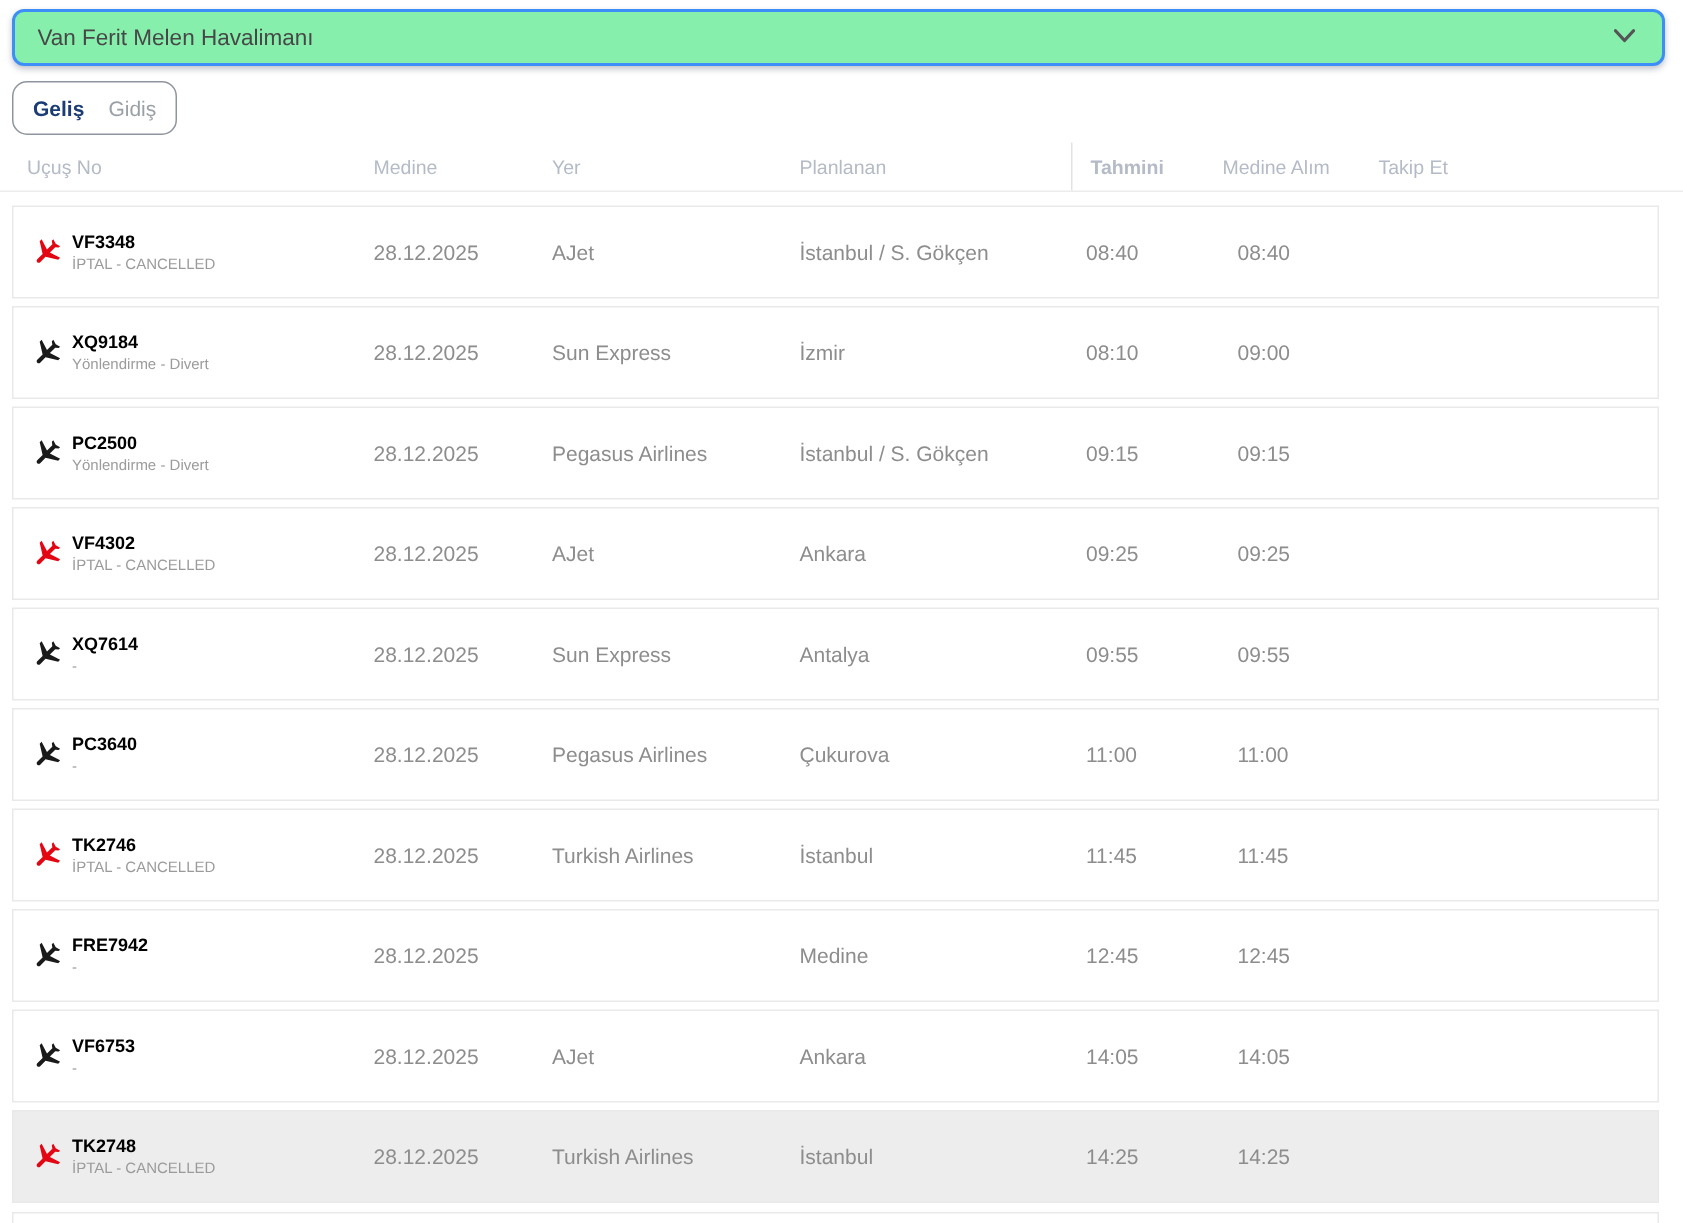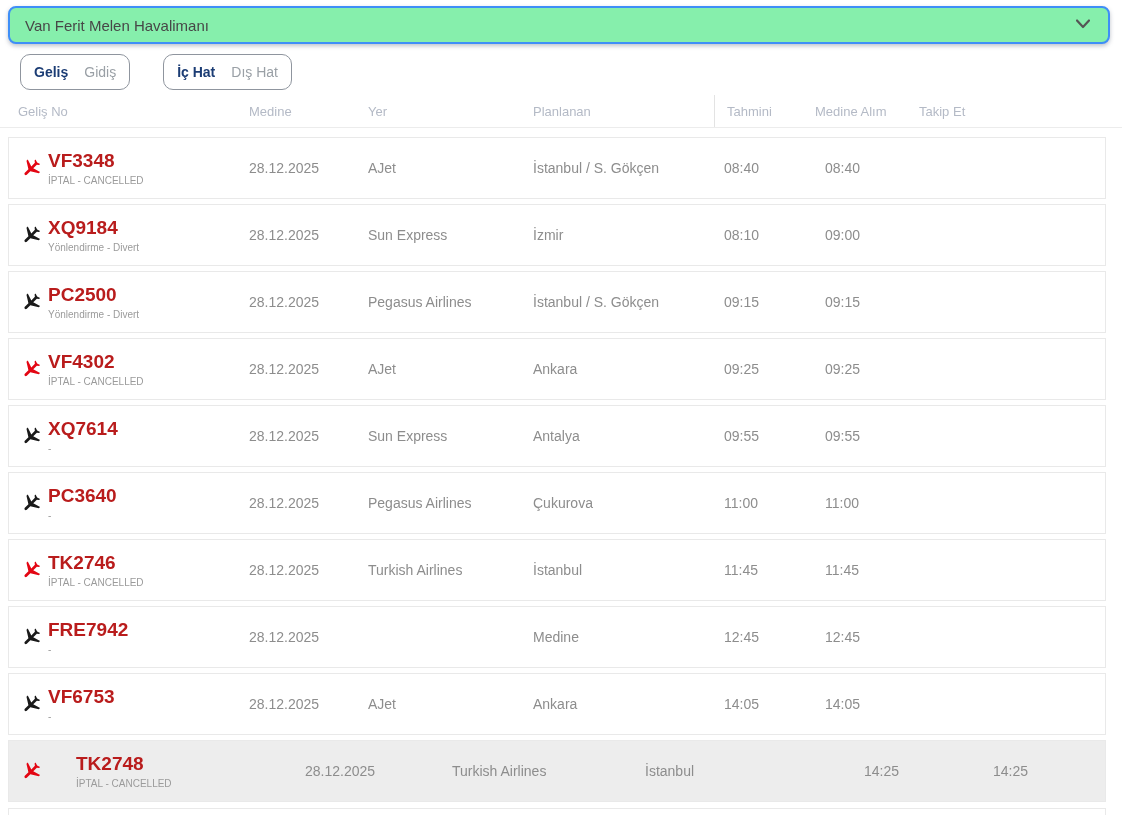--- a/index.html
+++ b/index.html
@@ -11,71 +11,67 @@
   .select-wrap select {
     width: 100%; height: 100%; appearance: none; -webkit-appearance: none;
     border: 2px solid #3e8ef7; border-radius: 8px; background: #86efac;
     padding: 0 40px 0 15px; font-size: 15px; color: #474747;
     font-family: "Liberation Sans", sans-serif; outline: none;
     box-shadow: 0 2px 4px rgba(110,120,140,.45);
   }
   .select-chevron { position: absolute; right: 20px; top: 13px; pointer-events: none; color: #555; }
 
   
-  .filters { position: absolute; left: 20px; top: 54px; display: flex; gap: 33px; }
+  .filters { position: absolute; left: 8px; top: 54px; display: flex; gap: 23px; }
   .toggle-group { display: flex; gap: 16px; border: 1px solid #8f959e; border-radius: 10px;
     background: #fff; padding: 9px 13px; }
   .toggle-opt { font-size: 14px; color: #9aa0a6; font-weight: 500; cursor: pointer; }
   .toggle-opt.active { color: #1b3c74; font-weight: 700; }
 
   
   .flight-table { position: absolute; left: 0; top: 95px; width: 1122px; }
   .thead { display: grid; padding-left: 18px; height: 33px;
     grid-template-columns: 231px 119px 165px 181px 101px 104px 115px auto;
     border-bottom: 1px solid #ececec; }
   .th { display: flex; align-items: center; font-size: 13px; color: #b4bac6; }
-  .th.sep { border-left: 1px solid #e3e3e3; padding-left: 12px; }
+  .th.sep { border-left: 1px solid #e3e3e3; padding-left: 12px; font-weight: bold; }
 
   .tbody { margin-top: 9px; }
   .row-card { width: 1098px; margin: 0 8px 5px 8px; height: 62px; background: #fff;
     border: 1px solid #e9e9e9; display: grid; align-items: center; padding-left: 11px;
     grid-template-columns: 28px 201px 119px 165px 181px 101px 104px 115px auto; }
-  .row-card.highlighted { background: #ededed; gap: 28px; }
+  .row-card.highlighted { background: #ededed; }
   .cell { font-size: 14px; color: #8d8d8d; }
   .cell.pad { padding-left: 10px; }
   .plane { width: 22px; height: 22px; transform: rotate(225deg); display: block; }
-  .flight-main { font-size: 19px; font-weight: 700; color: #b91c1c; margin-bottom: 3px; }
+  .flight-main { font-size: 12px; font-weight: 700; color: #000000; margin-bottom: 3px; }
   .flight-status { font-size: 10px; color: #9b9b9b; }
   .row-partial { width: 1098px; margin: 6px 8px 0 8px; height: 40px; background: #fff;
     border: 1px solid #e9e9e9; }
 </style>
 </head>
 <body>
 
 <div class="select-wrap">
   <select aria-label="Airport"><option>Van Ferit Melen Havalimanı</option></select>
   <svg class="select-chevron" width="14" height="10" viewBox="0 0 14 10">
       <path d="M1 1.5 L7 8 L13 1.5" fill="none" stroke="currentColor" stroke-width="2.2" stroke-linecap="round" stroke-linejoin="round"></path>
     </svg>
 </div>
 
 <div class="filters">
   <div class="toggle-group">
     <span class="toggle-opt active">Geliş</span>
     <span class="toggle-opt">Gidiş</span>
   </div>
-  <div class="toggle-group">
-    <span class="toggle-opt active">İç Hat</span>
-    <span class="toggle-opt">Dış Hat</span>
-  </div>
 </div>
 
 <div class="flight-table">
   <div class="thead">
-    <div class="th">Geliş No</div>
+    <div class="th">Uçuş No</div>
     <div class="th">Medine</div>
     <div class="th">Yer</div>
     <div class="th">Planlanan</div>
     <div class="th sep">Tahmini</div>
     <div class="th">Medine Alım</div>
     <div class="th">Takip Et</div>
   </div>
   <div class="tbody">
   <div class="row-card">
     <span>

